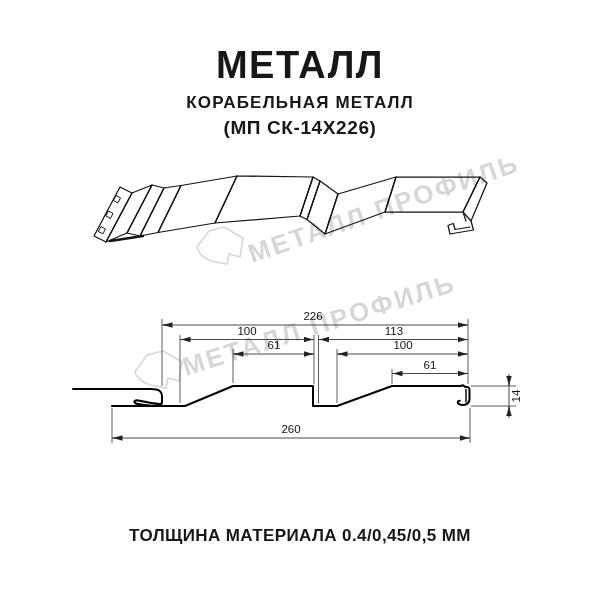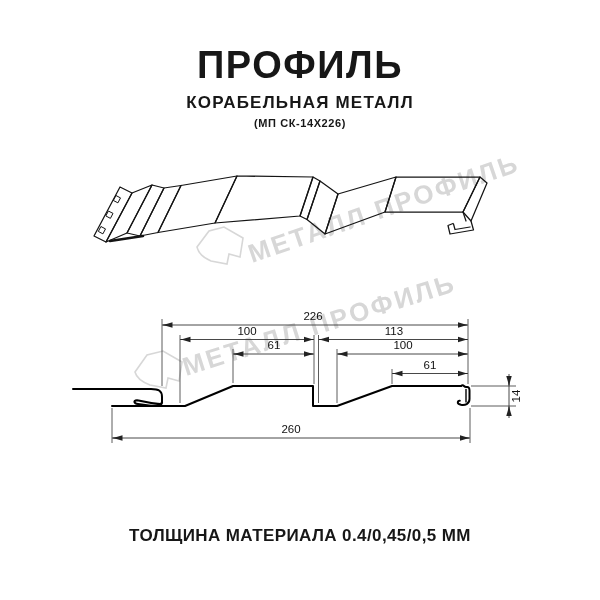--- a/index.html
+++ b/index.html
@@ -2,41 +2,41 @@
 <html><head>
 <meta charset="utf-8">
 <style>
   html,body{margin:0;padding:0;background:#ffffff;}
   body{width:600px;height:600px;overflow:hidden;position:relative;
        font-family:"Liberation Sans","DejaVu Sans",sans-serif;color:#171717;}
   .page{position:absolute;inset:0;background:#fff;}
   .header{position:absolute;top:46px;left:0;width:600px;text-align:center;}
   .title{font-size:38px;font-weight:800;letter-spacing:1.5px;line-height:1.05;}
   .subtitle{font-size:17px;font-weight:700;letter-spacing:1.2px;margin-top:7px;}
-  .code{font-size:11px;font-weight:700;letter-spacing:0.6px;margin-top:4px;}
+  .code{font-size:19px;font-weight:700;letter-spacing:0.6px;margin-top:4px;}
   .footer{position:absolute;top:526px;left:0;width:600px;text-align:center;
           font-size:17px;font-weight:700;letter-spacing:0.4px;}
   svg{position:absolute;left:0;top:0;}
   .wm-text{font-size:26px;font-weight:700;letter-spacing:2.5px;fill:#d7d7d7;}
   .wm-logo{stroke:#d7d7d7;stroke-width:1.6;fill:none;}
   .p3d{stroke:#141414;stroke-width:1.25;fill:none;stroke-linejoin:round;stroke-linecap:round;}
   .p3d-thick{stroke:#141414;stroke-width:2.6;fill:none;stroke-linecap:round;}
   .prof{stroke:#000;stroke-width:2;fill:none;stroke-linejoin:round;stroke-linecap:round;}
   .ext{stroke:#4a4a4a;stroke-width:0.9;fill:none;}
   .dim{stroke:#333;stroke-width:0.9;fill:none;}
   .dim-arrow{stroke:#222;stroke-width:0.9;fill:none;}
   .dim-txt{font-size:11.5px;fill:#111;font-weight:400;}
 </style>
 </head>
 <body>
 
 <div class="page">
 
   <div class="header">
-    <div class="title">ПРОФИЛЬ</div>
+    <div class="title">МЕТАЛЛ</div>
     <div class="subtitle">КОРАБЕЛЬНАЯ МЕТАЛЛ</div>
     <div class="code">(МП СК-14Х226)</div>
   </div>
 
   <svg width="600" height="600" viewBox="0 0 600 600">
 
     <defs>
       <marker id="arr" markerUnits="userSpaceOnUse" markerWidth="10" markerHeight="7" refX="9.6" refY="3.5" orient="auto">
         <path d="M0,0.7 L9.6,3.5 L0,6.3 Z" fill="#222"></path>
       </marker>

